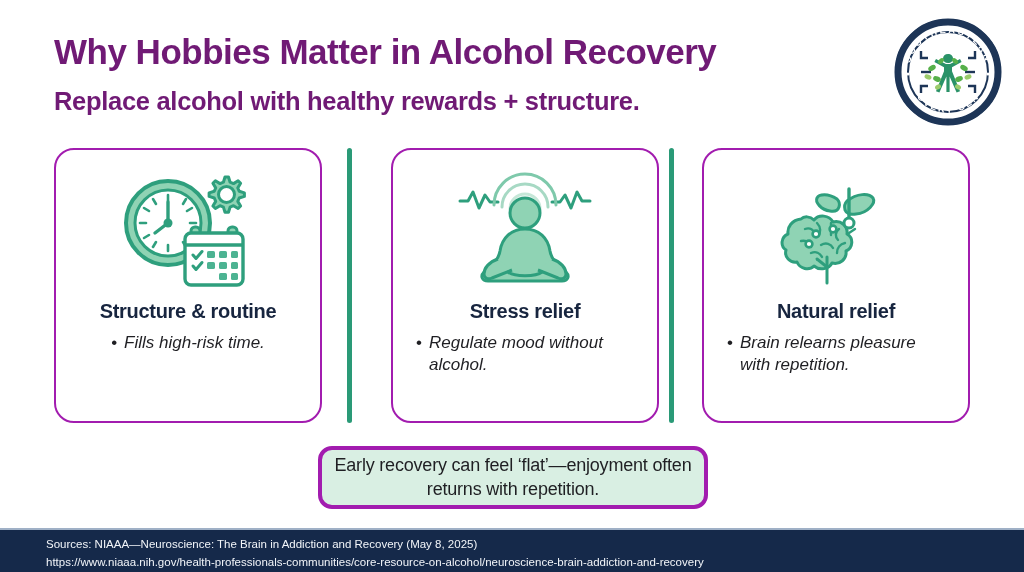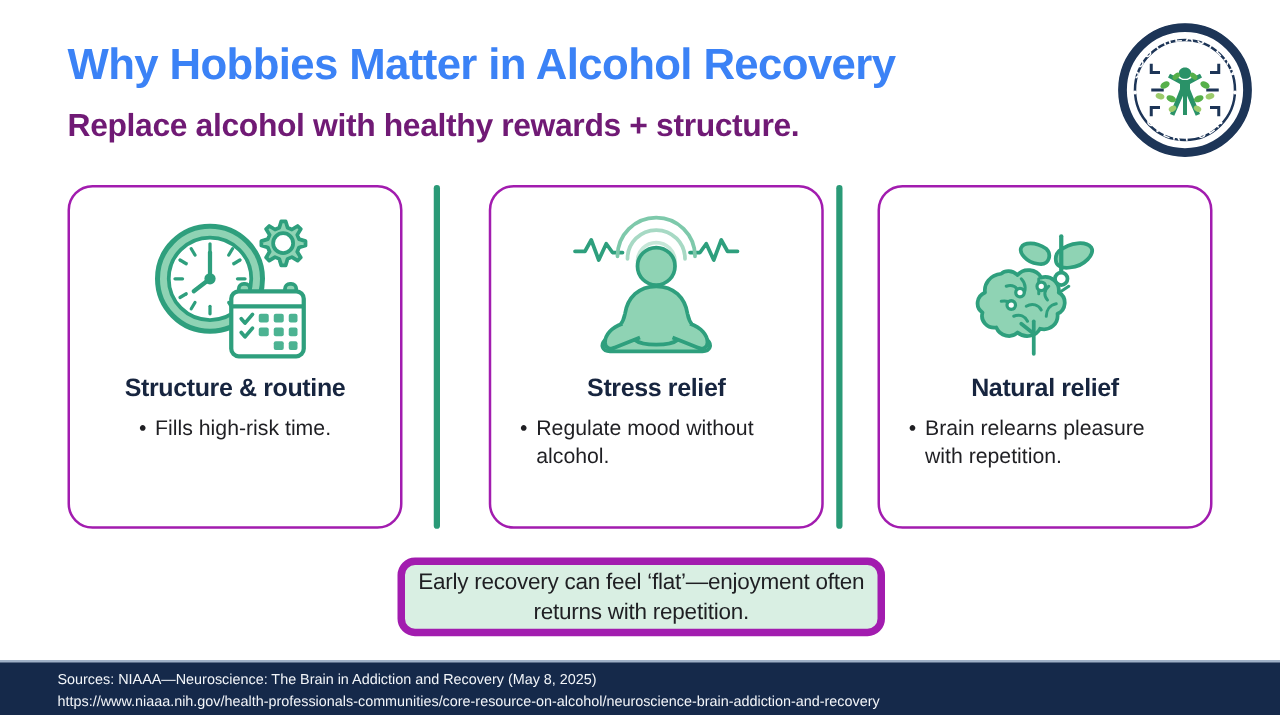--- a/index.html
+++ b/index.html
@@ -14,21 +14,21 @@
     width: 1024px; height: 572px;
     background: #ffffff;
   }
 
   
   .header-title {
     position: absolute;
     left: 54px; top: 32px;
     font-size: 35px;
     font-weight: bold;
-    color: #3b82f6;
+    color: #701a75;
     letter-spacing: -0.5px;
     white-space: nowrap;
   }
   .header-subtitle {
     position: absolute;
     left: 54px; top: 87px;
     font-size: 25.5px;
     font-weight: bold;
     color: #701a75;
     letter-spacing: -0.3px;
@@ -89,41 +89,41 @@
     color: #1f1f23;
     line-height: 1.28;
     justify-content: center;
   }
   .bullet-dot {
     flex: none;
     margin-right: 7px;
     font-size: 17px;
     line-height: 1.28;
   }
-  .bullet-text { max-width: 205px; }
+  .bullet-text { max-width: 205px; font-style: italic; }
 
   
   .divider {
     position: absolute;
     top: 148px;
     width: 5px;
     height: 275px;
     background: #2a9a77;
     border-radius: 3px;
   }
   .divider-1 { left: 347px; }
   .divider-2 { left: 669px; }
 
   
   .callout {
     position: absolute;
     left: 318px; top: 446px;
     width: 390px; height: 63px;
     background: #d9efe3;
-    border: 6px solid #a21caf;
+    border: 4px solid #a21caf;
     border-radius: 14px;
     display: flex;
     align-items: center;
     justify-content: center;
   }
   .callout-text {
     font-size: 18px;
     color: #1f1f23;
     text-align: center;
     line-height: 1.3;

